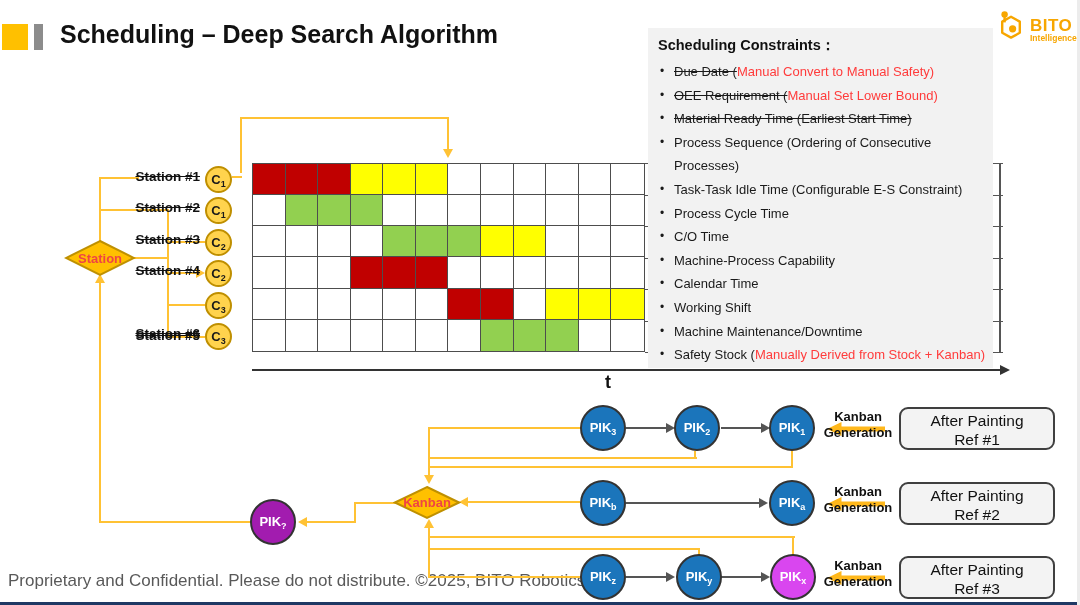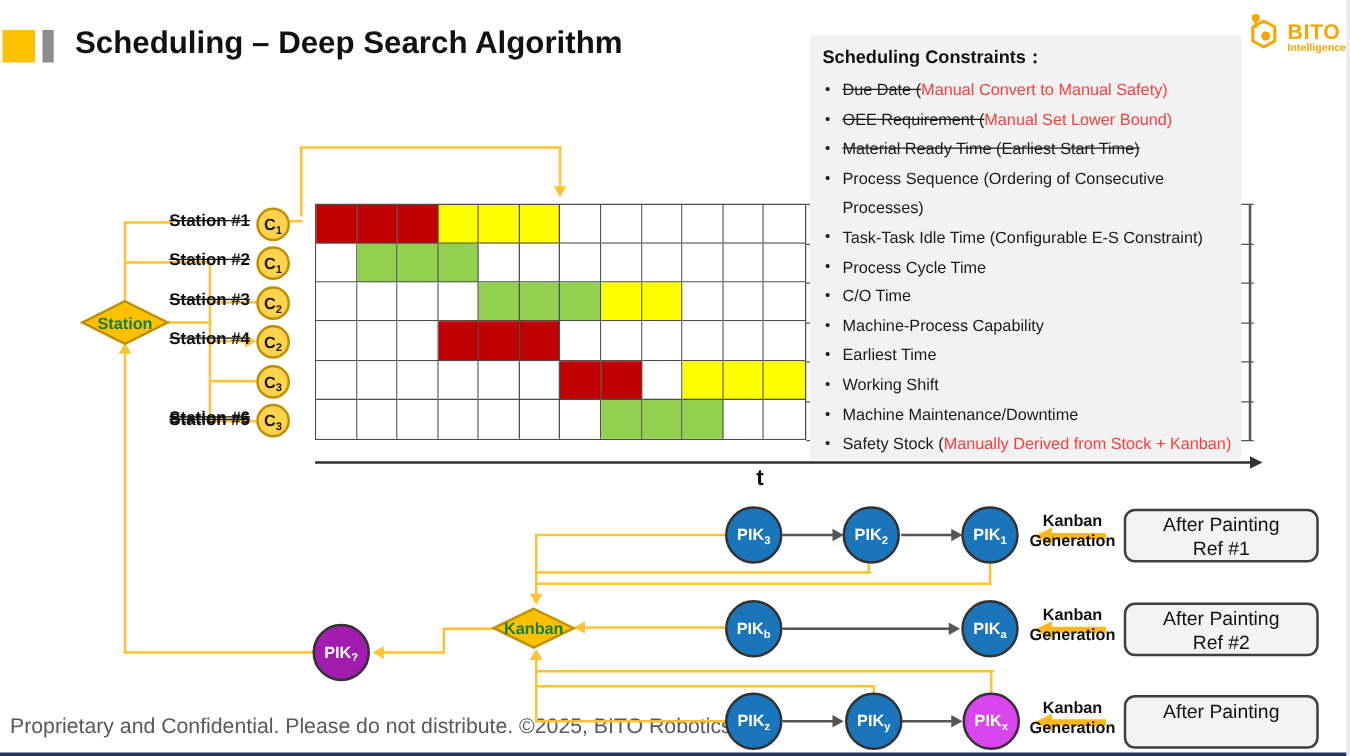--- a/index.html
+++ b/index.html
@@ -37,21 +37,21 @@
   .arr{position:absolute;width:0;height:0;z-index:2;}
   .st-label{position:absolute;width:140px;text-align:right;font-size:13.5px;font-weight:bold;color:#111;
             text-decoration:line-through;z-index:3;}
   .c-circle{position:absolute;width:27px;height:27px;border-radius:50%;background:#FFD34D;border:2px solid #BF8F00;
             box-sizing:border-box;z-index:3;text-align:center;font-size:13px;font-weight:bold;color:#1a1a1a;line-height:23px;}
   .pik{position:absolute;width:46px;height:46px;border-radius:50%;background:#1B75BB;border:2px solid #333;
        box-sizing:border-box;z-index:4;text-align:center;color:#fff;font-size:13px;font-weight:bold;line-height:42px;}
   .sub{font-size:9px;vertical-align:-3px;}
   .diamond{position:absolute;z-index:4;}
   .diamond .dtext{position:absolute;left:0;top:0;width:100%;height:100%;display:flex;align-items:center;
-                  justify-content:center;color:#15803d;font-size:13px;font-weight:bold;}
+                  justify-content:center;color:#ef4444;font-size:13px;font-weight:bold;}
   .axis{position:absolute;background:#333;z-index:1;}
   .axis-label{position:absolute;left:598px;top:372px;width:20px;text-align:center;
               font-size:18px;font-weight:bold;color:#111;z-index:1;}
   .kg-label{position:absolute;width:96px;text-align:center;font-size:13px;font-weight:bold;color:#111;
             line-height:16px;z-index:3;}
   .kg-arrow{position:absolute;width:58px;height:14px;background:#FFB81C;z-index:2;
             clip-path:polygon(0 50%,25% 0,25% 32%,100% 32%,100% 68%,25% 68%,25% 100%);}
   .ap-box{position:absolute;width:156px;height:43px;background:#F3F3F3;border:2px solid #3F3F3F;border-radius:9px;
           box-sizing:border-box;text-align:center;font-size:15.5px;color:#111;line-height:19px;padding-top:2px;z-index:3;}
   .footer{position:absolute;left:8px;top:571px;font-size:17px;color:#595959;z-index:2;}
@@ -85,21 +85,21 @@
     <p class="panel-title">Scheduling Constraints：</p>
     <ul class="clist" id="clist">
         <li><span class="cbullet">•</span><span class="strike">Due Date (</span><span class="redtxt">Manual Convert to Manual Safety)</span></li>
         <li><span class="cbullet">•</span><span class="strike">OEE Requirement (</span><span class="redtxt">Manual Set Lower Bound)</span></li>
         <li><span class="cbullet">•</span><span class="strike">Material Ready Time (Earliest Start Time)</span></li>
         <li><span class="cbullet">•</span><span>Process Sequence (Ordering of Consecutive Processes)</span></li>
         <li><span class="cbullet">•</span><span>Task-Task Idle Time (Configurable E-S Constraint)</span></li>
         <li><span class="cbullet">•</span><span>Process Cycle Time</span></li>
         <li><span class="cbullet">•</span><span>C/O Time</span></li>
         <li><span class="cbullet">•</span><span>Machine-Process Capability</span></li>
-        <li><span class="cbullet">•</span><span>Earliest Time</span></li>
+        <li><span class="cbullet">•</span><span>Calendar Time</span></li>
         <li><span class="cbullet">•</span><span>Working Shift</span></li>
         <li><span class="cbullet">•</span><span>Machine Maintenance/Downtime</span></li>
         <li><span class="cbullet">•</span><span>Safety Stock (</span><span class="redtxt">Manually Derived from Stock + Kanban)</span></li>
       </ul>
   </div>
 
   <div id="gantt-grid">
       <div class="cell" style="background: rgb(192, 0, 0);"></div>
       <div class="cell" style="background: rgb(192, 0, 0);"></div>
       <div class="cell" style="background: rgb(192, 0, 0);"></div>
@@ -281,14 +281,15 @@
       <div>After Painting</div>
       <div>Ref #2</div>
     </div>
     <div class="kg-arrow" style="left: 827px; top: 571px; background: rgb(255, 184, 28);"></div>
     <div class="kg-label" style="left: 810px; top: 558px;">
       <div>Kanban</div>
       <div>Generation</div>
     </div>
     <div class="ap-box" style="left: 899px; top: 556px;">
       <div>After Painting</div>
+      <div>Ref #3</div>
     </div>
   </div>
 
 </body></html>

